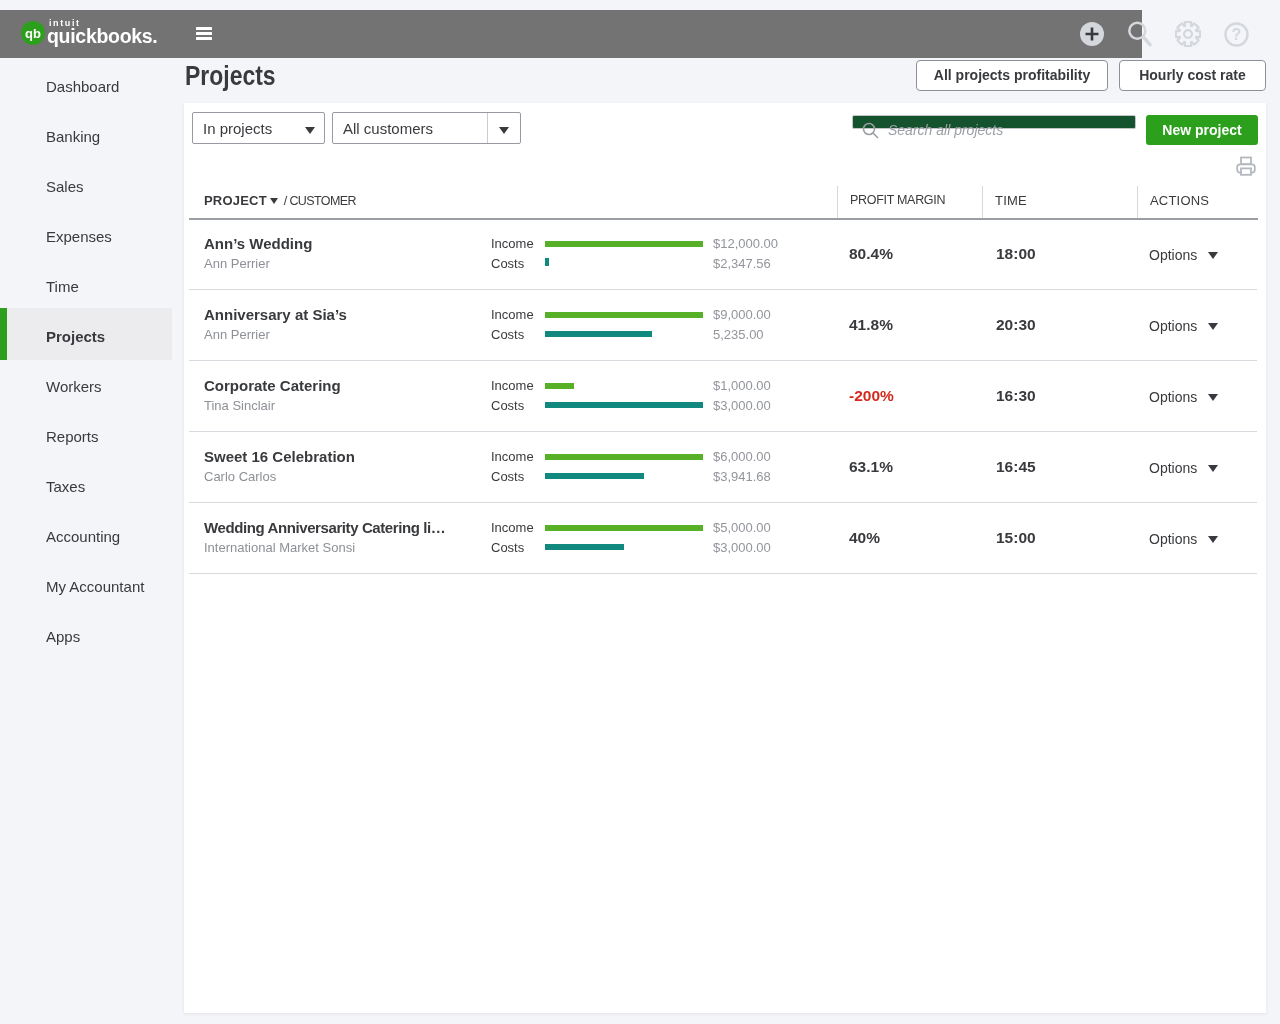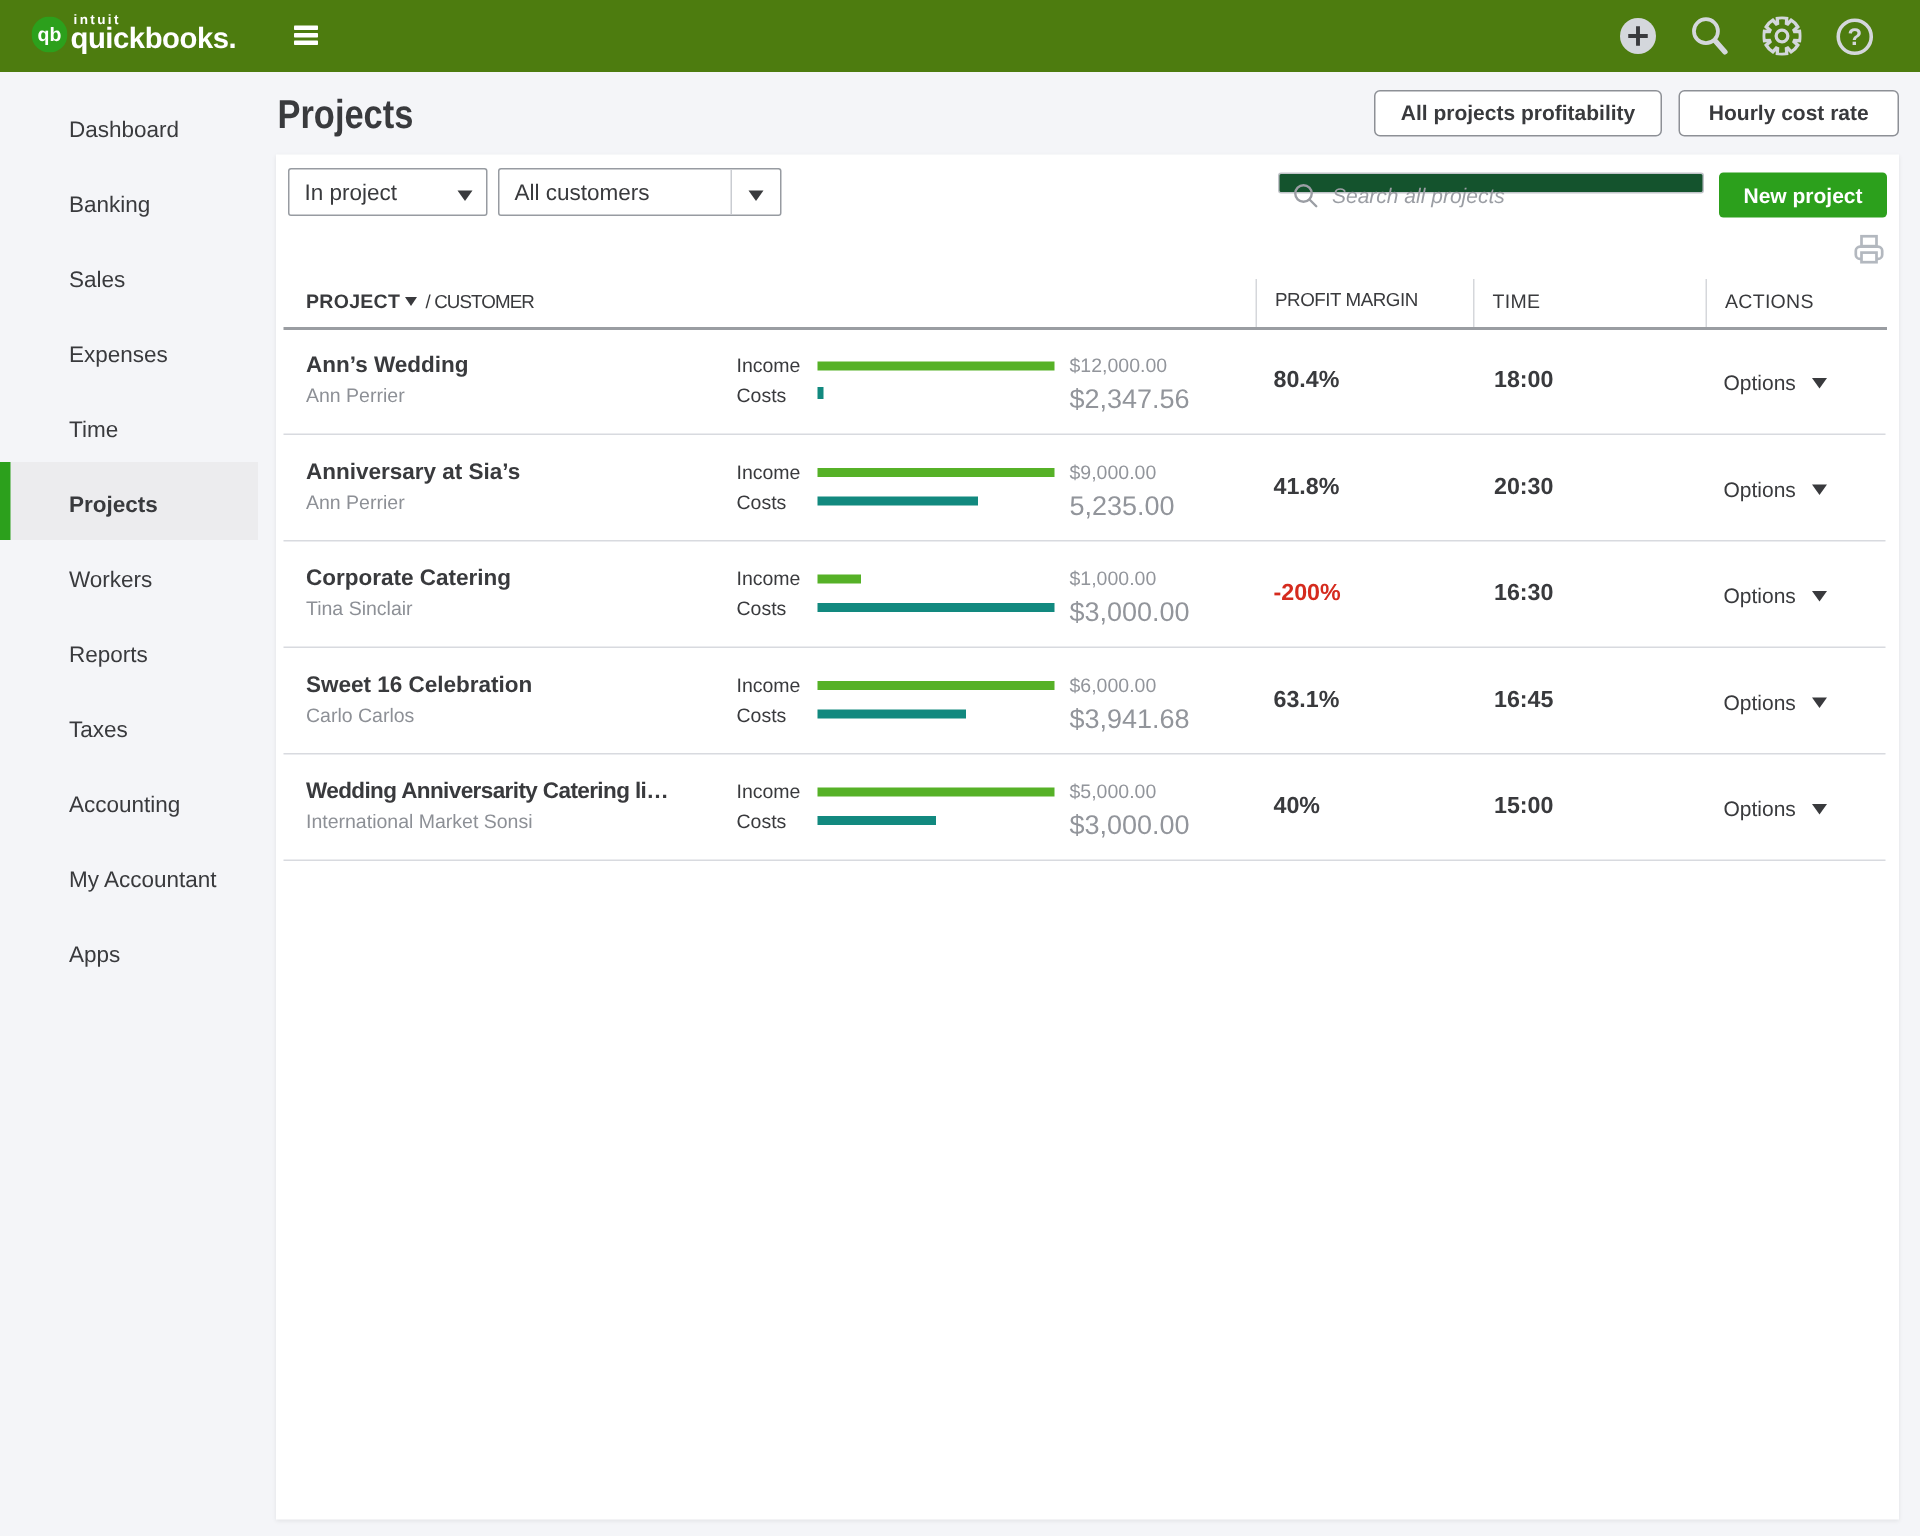--- a/index.html
+++ b/index.html
@@ -1,21 +1,21 @@
 <!DOCTYPE html>
 <html><head>
 <meta charset="utf-8">
 <style>
 * { margin:0; padding:0; box-sizing:border-box; }
 html,body { width:1280px; height:1024px; overflow:hidden; }
 body { background:#f4f5f8; font-family:"Liberation Sans", sans-serif; position:relative; }
 .abs { position:absolute; }
 
 
-#topbar { position:absolute; left:0; top:0; width:1280px; height:48px; background:#4d7c0f; }
+#topbar { position:absolute; left:0; top:10px; width:1142px; height:48px; background:#737373; }
 #logo-circle { position:absolute; left:21px; top:11px; }
 #logo-intuit { position:absolute; left:49px; top:8px; color:#fff; font-size:9px; font-weight:bold; letter-spacing:1.6px; }
 #logo-qb { position:absolute; left:47px; top:15px; color:#fff; font-size:19.5px; font-weight:bold; letter-spacing:-0.3px; }
 #hamburger { position:absolute; left:196px; top:17px; width:16px; }
 #hamburger div { height:3px; background:#fff; margin-bottom:2px; border-radius:0.5px; }
 
 
 #sidebar { position:absolute; left:0; top:48px; width:184px; height:976px; }
 .nav-item { position:absolute; left:46px; font-size:15px; color:#393a3d; }
 #nav-active { position:absolute; left:0; top:260px; width:172px; height:52px; background:#ececee; }
@@ -60,21 +60,21 @@
 
 .row { position:absolute; left:184px; width:1195px; height:71px; }
 .row .divider { position:absolute; left:5px; bottom:0; width:1068px; height:1px; background:#d8dadf; }
 .row .title { position:absolute; left:20px; top:16px; font-size:15px; font-weight:bold; color:#393a3d; }
 .row .cust { position:absolute; left:20px; top:37px; font-size:13px; color:#8d9096; }
 .row .lbl-i { position:absolute; left:307px; top:17px; font-size:13px; color:#393a3d; }
 .row .lbl-c { position:absolute; left:307px; top:37px; font-size:13px; color:#393a3d; }
 .row .bar-i { position:absolute; left:361px; top:22px; height:6px; background:#56b127; }
 .row .bar-c { position:absolute; left:361px; top:41px; height:6px; background:#12897f; }
 .row .val-i { position:absolute; left:529px; top:17px; font-size:13px; color:#92959b; }
-.row .val-c { position:absolute; left:529px; top:37px; font-size:18px; color:#92959b; }
+.row .val-c { position:absolute; left:529px; top:37px; font-size:13px; color:#92959b; }
 .row .pm { position:absolute; left:665px; top:26px; font-size:15.5px; font-weight:bold; color:#393a3d; }
 .row .tm { position:absolute; left:812px; top:26px; font-size:15.5px; font-weight:bold; color:#393a3d; }
 .row .opt { position:absolute; left:965px; top:28px; font-size:14px; color:#393a3d; }
 .row .ocaret { position:absolute; left:1024px; top:33px; width:0; height:0; border-left:5.5px solid transparent; border-right:5.5px solid transparent; border-top:7px solid #393a3d; }
 .red { color:#d52b1e !important; }
 </style>
 </head>
 <body>
 
 <div id="topbar">
@@ -126,21 +126,21 @@
   <div class="nav-item" style="top:580px">Apps</div>
 </div>
 
 <div id="page-title">Projects</div>
 <div class="top-btn" id="btn-app">All projects profitability</div>
 <div class="top-btn" id="btn-hcr">Hourly cost rate</div>
 
 <div id="card"></div>
 
 <div class="dd" id="dd1">
-    <span>In project</span>
+    <span>In projects</span>
     <div class="caret"></div>
   </div>
 <div class="dd" id="dd2">
     <span>All customers</span>
     <div class="sep"></div>
     <div class="caret"></div>
   </div>
 <div id="search">
   <svg class="abs" style="left:9px;top:6px" width="17" height="17" viewBox="0 0 17 17">
     <circle cx="7" cy="7" r="5.5" fill="none" stroke="#9b9ea4" stroke-width="1.6"></circle>

